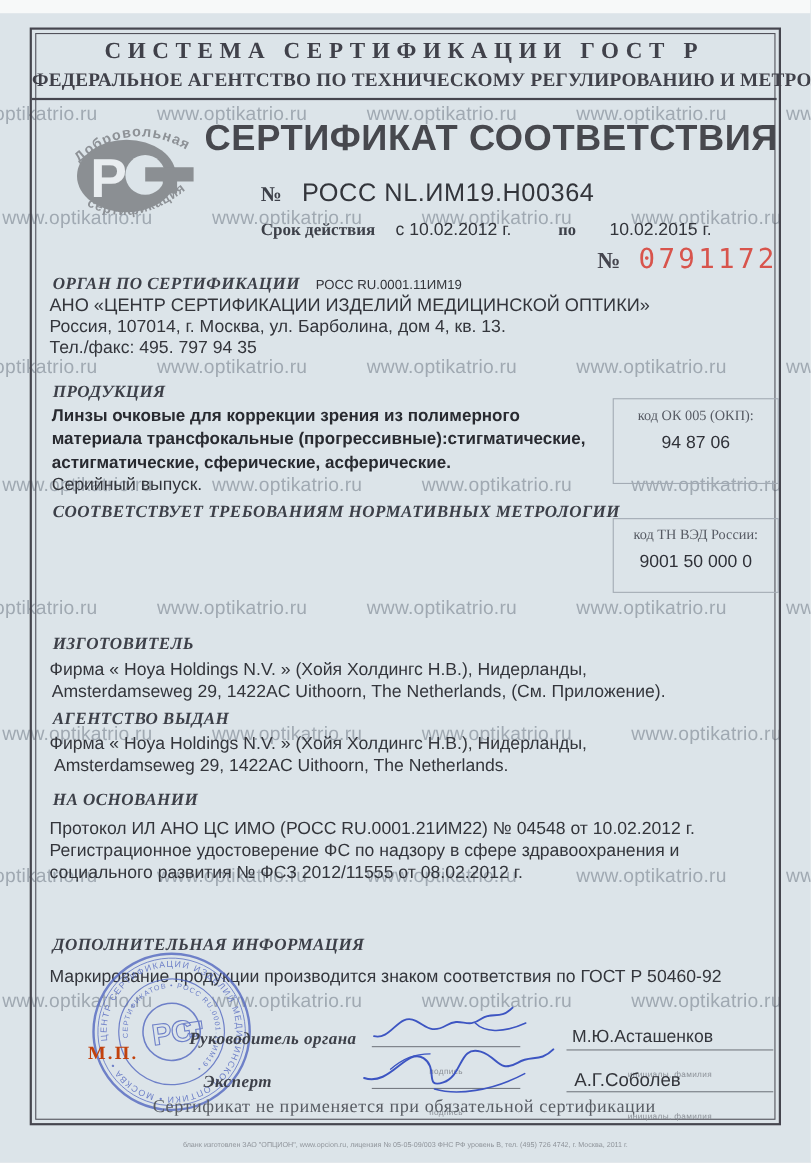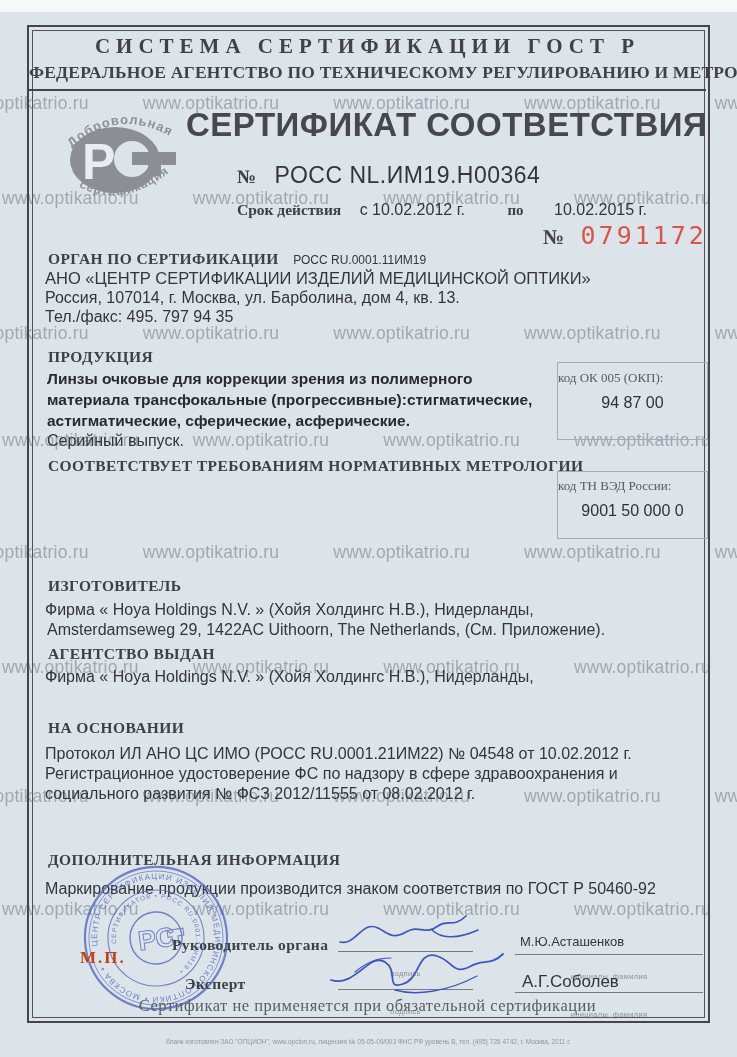--- a/index.html
+++ b/index.html
@@ -14,23 +14,23 @@
   
   .wm-row{position:absolute;display:flex;gap:54px;font-size:17.5px;color:rgba(122,132,143,.62);letter-spacing:.2px;}
   .wm-row.shift{left:-48px;} .wm-row.noshift{left:2px;}
   
   .serif-h{font-family:"Liberation Serif",serif;font-weight:bold;color:#3d4049;}
   .sys-title{left:29px;top:34px;width:677px;text-align:center;font-family:"Liberation Serif",serif;font-weight:bold;font-size:21px;letter-spacing:6px;color:#40414a;}
   .agency{left:29px;top:62px;width:677px;text-align:center;font-family:"Liberation Serif",serif;font-weight:bold;font-size:17.5px;letter-spacing:.2px;color:#40414a;}
   .main-title{left:186px;top:106px;width:516px;text-align:center;font-weight:bold;font-size:33px;letter-spacing:.5px;color:#47484e;}
   .body-t{font-size:16px;color:#33353b;}
   .bold-t{font-size:15.5px;font-weight:bold;color:#282a30;}
-  .sec-h{font-size:15.5px;letter-spacing:.4px;}
+  .sec-h{font-size:15.5px;letter-spacing:.4px;font-style:italic;}
   .code-box{position:absolute;border:1px solid #a3abb4;}
-  .code-label{position:absolute;left:0;width:100%;font-family:"Liberation Serif",serif;font-size:13px;color:#565a63;}
+  .code-label{position:absolute;left:0;width:100%;text-align:center;font-family:"Liberation Serif",serif;font-size:13px;color:#565a63;}
   .code-val{position:absolute;left:0;width:100%;text-align:center;font-size:16px;color:#2f3138;}
   .tiny{font-size:7.5px;color:#8b9097;letter-spacing:.3px;margin-top:16px;}
   .uline{position:absolute;border-bottom:1px solid #767b82;height:1px;}
   .red-num{font-family:"DejaVu Sans Mono",monospace;font-size:25px;letter-spacing:3px;color:#d8544c;}
   .footer-note{left:29px;top:996px;width:677px;text-align:center;font-family:"Liberation Serif",serif;font-size:16.5px;letter-spacing:.5px;color:#585c63;}
   .print-info{left:0;top:1038px;width:737px;text-align:center;font-size:6.5px;color:#90959b;}
   svg{display:block;}
 </style>
 </head>
 <body>
@@ -145,36 +145,37 @@
   <div class="abs body-t" style="left:45px;top:308px">Тел./факс: 495. 797 94 35</div>
 
   <div class="abs serif-h sec-h" style="left:48px;top:348px">ПРОДУКЦИЯ</div>
   <div class="abs bold-t" style="left:47px;top:370px">Линзы очковые для коррекции зрения из полимерного</div>
   <div class="abs bold-t" style="left:47px;top:391px">материала  трансфокальные (прогрессивные):стигматические,</div>
   <div class="abs bold-t" style="left:47px;top:412px">астигматические, сферические, асферические.</div>
   <div class="abs body-t" style="left:47px;top:432px">Серийный выпуск.</div>
 
   <div class="code-box" style="left:557px;top:362px;width:149px;height:76px">
     <div class="code-label" style="top:7px">код ОК 005 (ОКП):</div>
-    <div class="code-val" style="top:31px">94 87 00</div>
+    <div class="code-val" style="top:31px">94 87 06</div>
   </div>
 
   <div class="abs serif-h sec-h" style="left:48px;top:457px">СООТВЕТСТВУЕТ ТРЕБОВАНИЯМ НОРМАТИВНЫХ МЕТРОЛОГИИ</div>
 
   <div class="code-box" style="left:557px;top:471px;width:149px;height:66px">
     <div class="code-label" style="top:6px">код ТН ВЭД России:</div>
     <div class="code-val" style="top:30px">9001 50 000 0</div>
   </div>
 
   <div class="abs serif-h sec-h" style="left:48px;top:577px">ИЗГОТОВИТЕЛЬ</div>
   <div class="abs body-t" style="left:45px;top:601px">Фирма   « Hoya Holdings N.V. » (Хойя Холдингс Н.В.), Нидерланды,</div>
   <div class="abs body-t" style="left:47px;top:621px">Amsterdamseweg 29, 1422AC Uithoorn, The Netherlands, (См. Приложение).</div>
 
   <div class="abs serif-h sec-h" style="left:48px;top:645px">АГЕНТСТВО ВЫДАН</div>
   <div class="abs body-t" style="left:45px;top:668px">Фирма « Hoya Holdings N.V. » (Хойя Холдингс Н.В.), Нидерланды,</div>
+  <div class="abs body-t" style="left:49px;top:688px">Amsterdamseweg 29, 1422AC Uithoorn, The Netherlands.</div>
 
   <div class="abs serif-h sec-h" style="left:48px;top:719px">НА ОСНОВАНИИ</div>
   <div class="abs body-t" style="left:45px;top:745px">Протокол ИЛ АНО ЦС ИМО (РОСС RU.0001.21ИМ22) № 04548 от 10.02.2012 г.</div>
   <div class="abs body-t" style="left:45px;top:765px">Регистрационное удостоверение ФС по надзору в сфере здравоохранения и</div>
   <div class="abs body-t" style="left:45px;top:785px">социального развития № ФСЗ 2012/11555 от 08.02.2012 г.</div>
 
   <div class="abs serif-h sec-h" style="left:48px;top:851px">ДОПОЛНИТЕЛЬНАЯ ИНФОРМАЦИЯ</div>
   <div class="abs body-t" style="left:45px;top:880px">Маркирование продукции производится знаком соответствия по ГОСТ Р 50460-92</div>
 
   <div class="abs" style="left:80px;top:862px;opacity:.78;transform:rotate(-8deg)">
@@ -202,21 +203,21 @@
 
   <div class="abs serif-h sec-h" style="left:172px;top:936px">Руководитель органа</div>
   <div class="uline" style="left:338px;top:950px;width:135px"></div>
   <div class="abs" style="left:336px;top:908px">
     <svg width="150" height="46" viewBox="0 0 150 46">
       <path d="M4 34 C 20 38, 26 12, 42 20 C 52 25, 56 32, 70 24 C 84 16, 88 28, 102 18 C 112 11, 118 20, 130 8" fill="none" stroke="#3d55c2" stroke-width="1.7" stroke-linecap="round"></path>
       <path d="M96 22 C 104 30, 120 32, 142 22" fill="none" stroke="#3d55c2" stroke-width="1.4" stroke-linecap="round"></path>
     </svg>
   </div>
   <div class="abs tiny" style="left:338px;top:953px;width:135px;text-align:center">подпись</div>
-  <div class="abs body-t" style="left:520px;top:934px;font-size:13px">М.Ю.Асташенков</div>
+  <div class="abs body-t" style="left:520px;top:934px;font-size:16px">М.Ю.Асташенков</div>
   <div class="uline" style="left:515px;top:953px;width:188px"></div>
   <div class="abs tiny" style="left:515px;top:956px;width:188px;text-align:center">инициалы, фамилия</div>
 
   <div class="abs serif-h sec-h" style="left:185px;top:975px">Эксперт</div>
   <div class="uline" style="left:338px;top:988px;width:135px"></div>
   <div class="abs" style="left:325px;top:932px">
     <svg width="185" height="64" viewBox="0 0 185 64">
       <path d="M6 48 C 30 56, 44 20, 60 30 C 74 39, 60 58, 78 52 C 96 46, 92 18, 112 24 C 128 29, 128 44, 146 34 C 158 27, 166 34, 178 22" fill="none" stroke="#3d55c2" stroke-width="1.8" stroke-linecap="round"></path>
       <path d="M70 58 C 90 64, 122 60, 152 44" fill="none" stroke="#3d55c2" stroke-width="1.4" stroke-linecap="round"></path>
       <path d="M30 40 C 42 30, 52 26, 66 26" fill="none" stroke="#3d55c2" stroke-width="1.2" stroke-linecap="round"></path>

